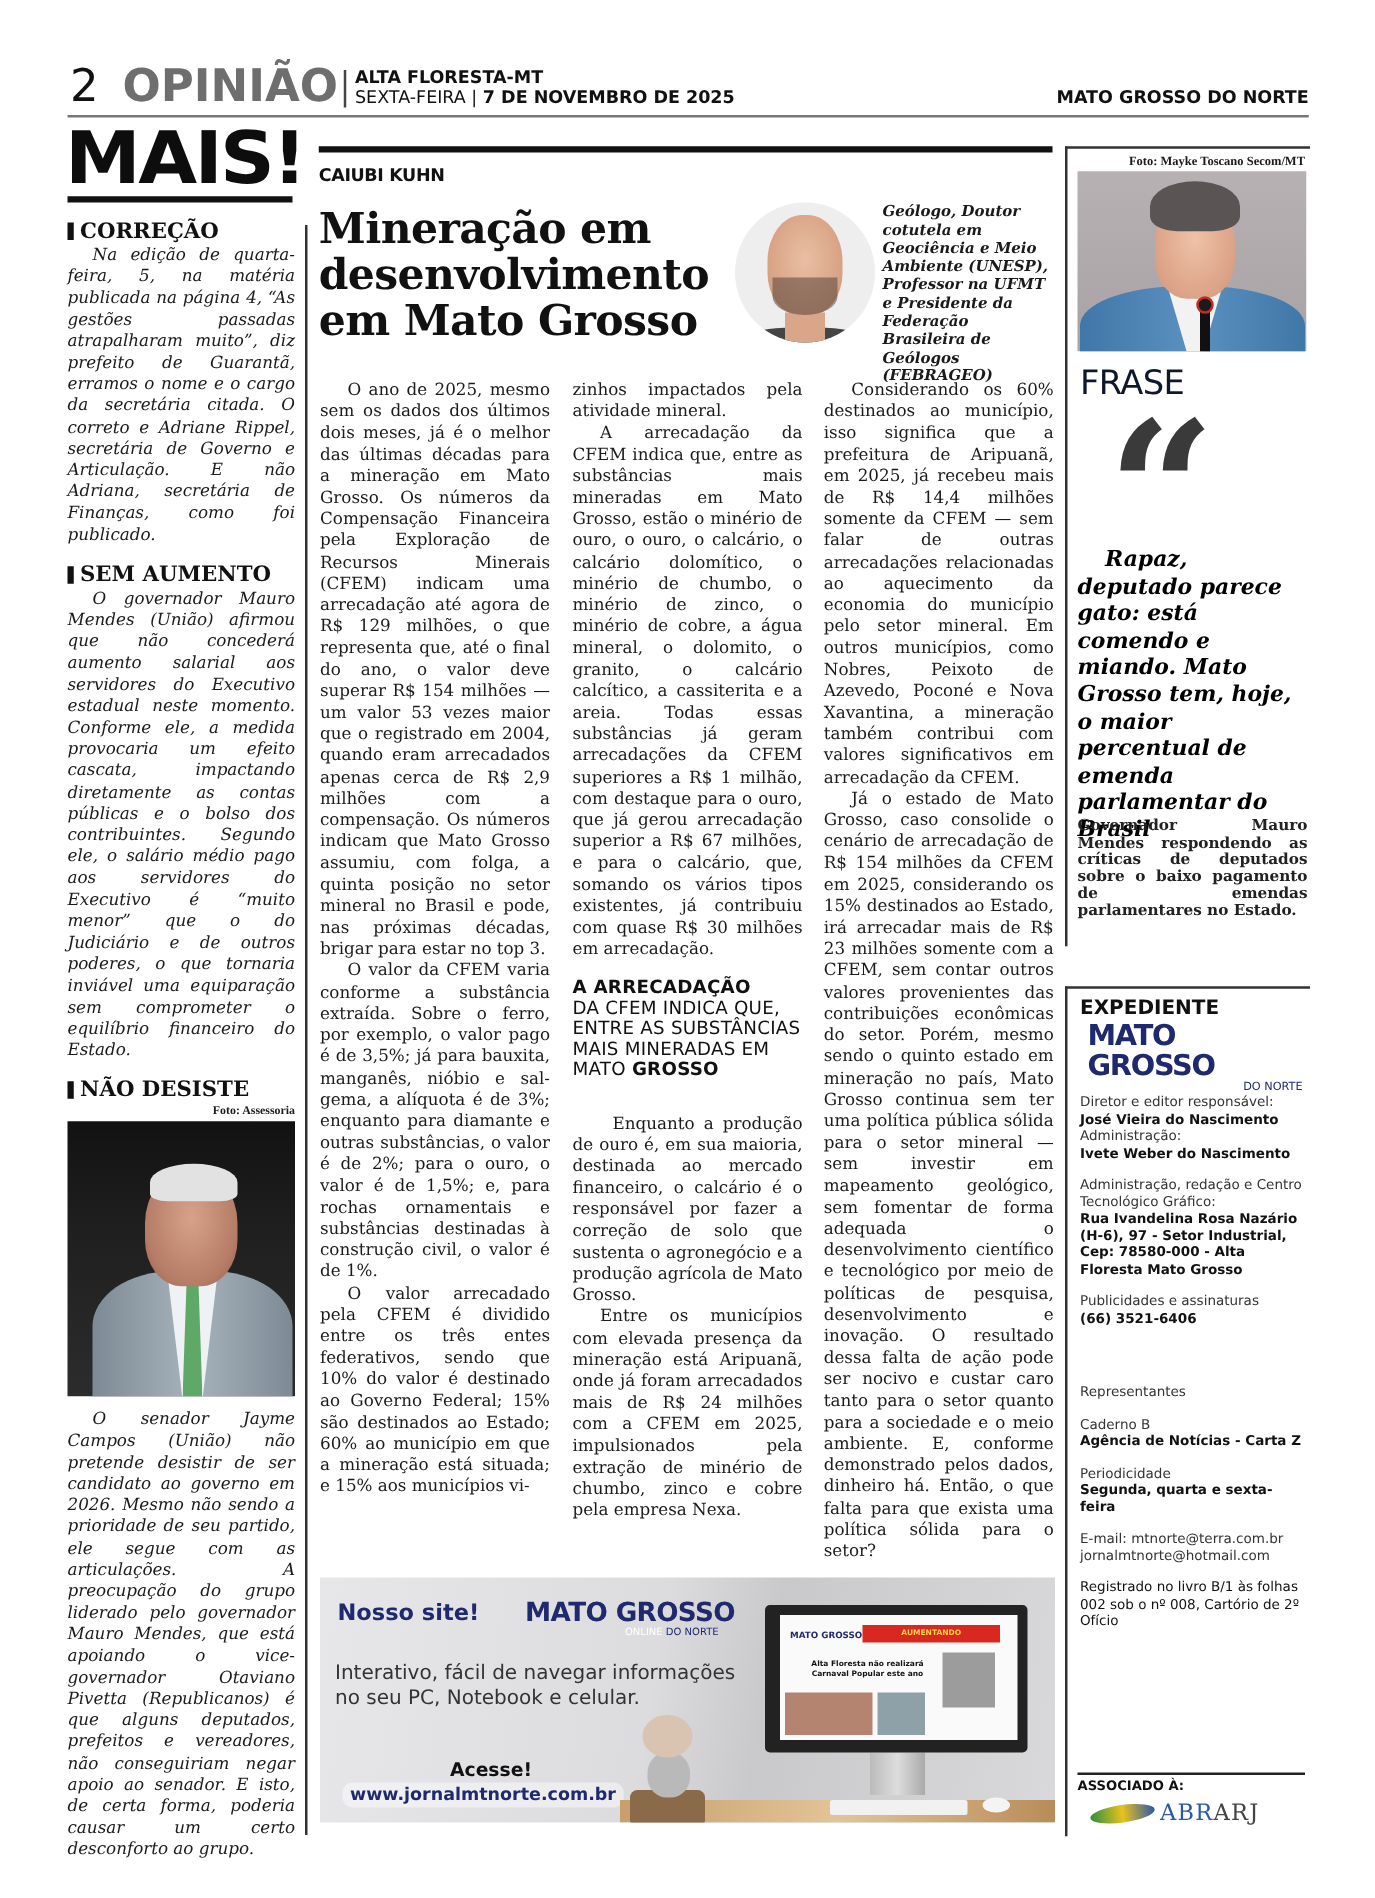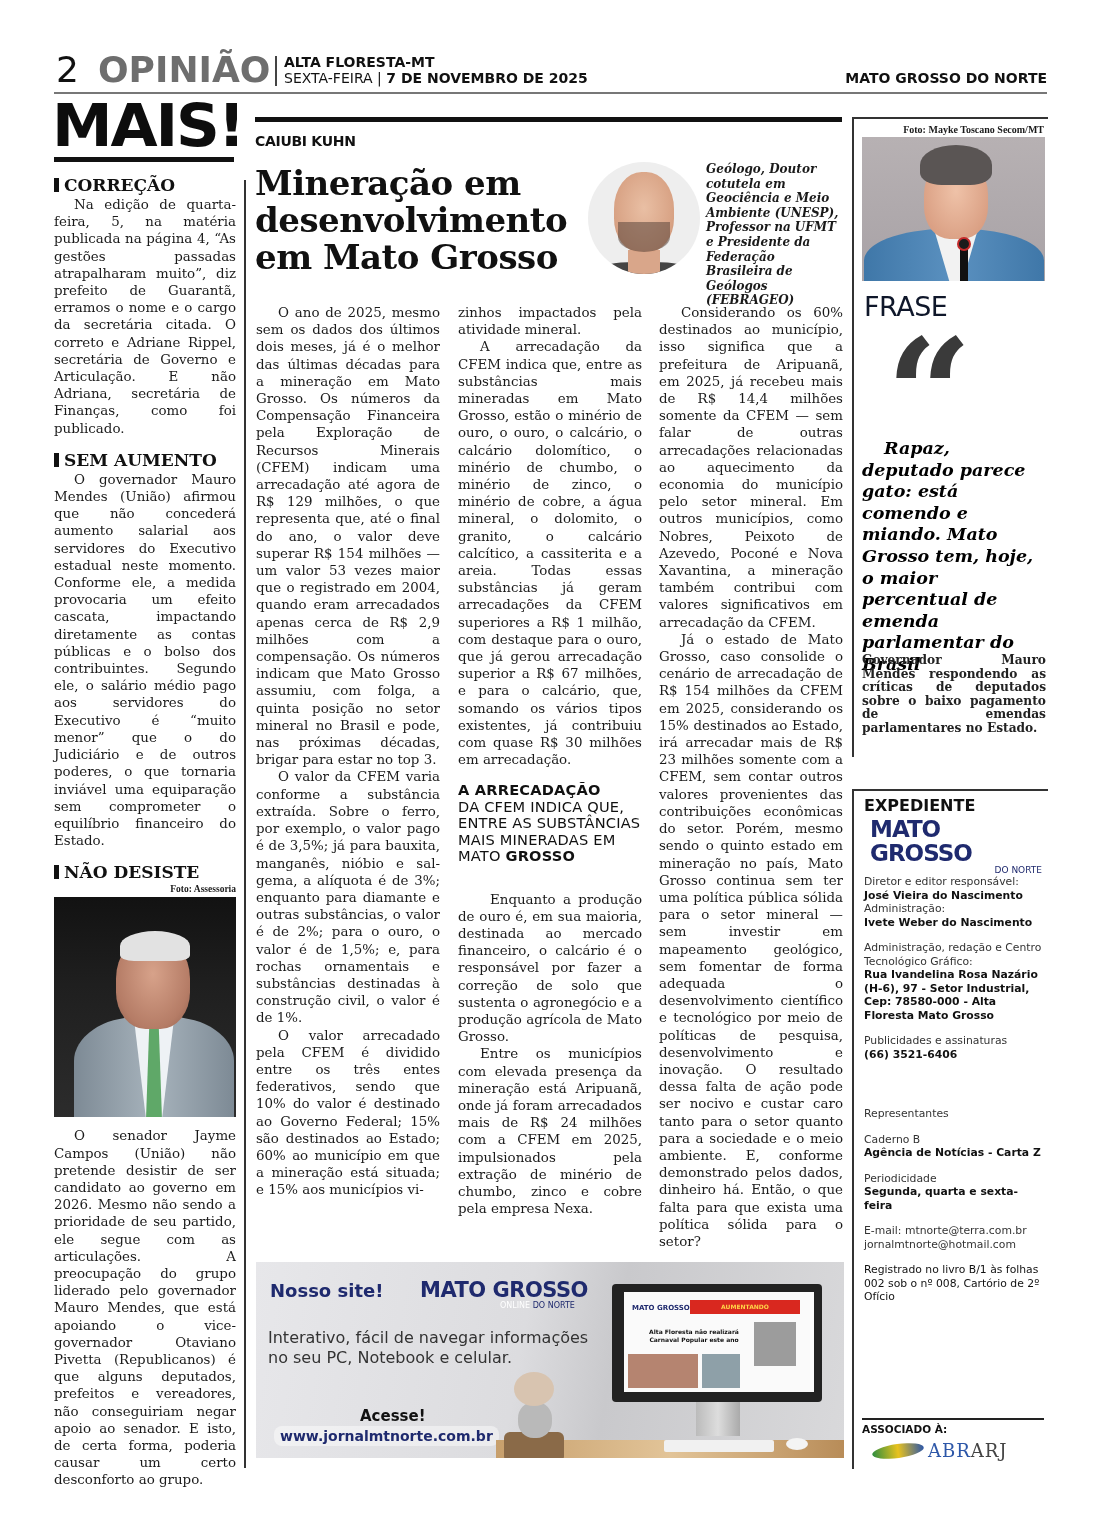--- a/index.html
+++ b/index.html
@@ -17,21 +17,21 @@
   .hdr-paper { position: absolute; right: 0; top: 20px; font-family: "DejaVu Sans", sans-serif; font-weight: bold; font-size: 14px; line-height: 16px; color: #111; }
   .hdr-rule { position: absolute; left: 54px; top: 92px; width: 993px; height: 2px; background: #777; }
 
   
   .mais { position: absolute; left: 52px; top: 96px; width: 182px; font-family: "DejaVu Sans", sans-serif; font-weight: bold; font-size: 58px; line-height: 60px; letter-spacing: -2px; color: #0d0d0d; transform: scaleX(1.05); transform-origin: left; }
   .mais-rule { position: absolute; left: 54px; top: 157px; width: 180px; height: 5px; background: #111; }
   .left-col { position: absolute; left: 54px; top: 172px; width: 182px; }
   .left-vrule { position: absolute; left: 244px; top: 180px; width: 2px; height: 1288px; background: #333; }
   .note-title { font-family: "DejaVu Serif", serif; font-weight: bold; font-size: 17px; line-height: 22px; color: #111; display: flex; align-items: center; gap: 5px; margin-top: 2px; }
   .note-bullet { display: inline-block; width: 5px; height: 14px; background: #111; }
-  .note-body { font-size: 13.4px; line-height: 17.2px; text-align: justify; hyphens: auto; }
+  .note-body { font-size: 13.4px; line-height: 17.2px; text-align: justify; hyphens: auto; font-style: italic; }
   .note-body p { text-indent: 20px; }
   .note-gap { height: 10px; }
   .photo-credit { font-family: "Liberation Serif", serif; font-weight: bold; font-size: 9.5px; text-align: right; line-height: 12px; }
   .photo { background: #2b2b2b; position: relative; overflow: hidden; }
   .photo-senator { width: 182px; height: 220px; margin-top: 2px; background: linear-gradient(180deg, #121212 0%, #1f1f1f 40%, #2c2c2c 100%); }
   .photo-senator .head { position: absolute; left: 62px; top: 40px; width: 74px; height: 92px; border-radius: 45% 45% 40% 40%; background: radial-gradient(ellipse at 50% 40%, #d7a28a 0%, #b57c66 70%, #8d5f4e 100%); }
   .photo-senator .hair { position: absolute; left: 66px; top: 34px; width: 70px; height: 30px; border-radius: 50% 50% 20% 20%; background: #e2e2e2; }
   .photo-senator .suit { position: absolute; left: 20px; top: 120px; width: 160px; height: 110px; border-radius: 40% 40% 0 0; background: linear-gradient(90deg, #7d8a95, #a7b3bc, #7d8a95); }
   .photo-senator .shirt { position: absolute; left: 80px; top: 122px; width: 40px; height: 100px; background: #eef2f5; clip-path: polygon(0 0, 100% 0, 70% 100%, 30% 100%); }
   .photo-senator .tie { position: absolute; left: 92px; top: 130px; width: 16px; height: 92px; background: #5fa868; clip-path: polygon(20% 0, 80% 0, 100% 100%, 0 100%); }

